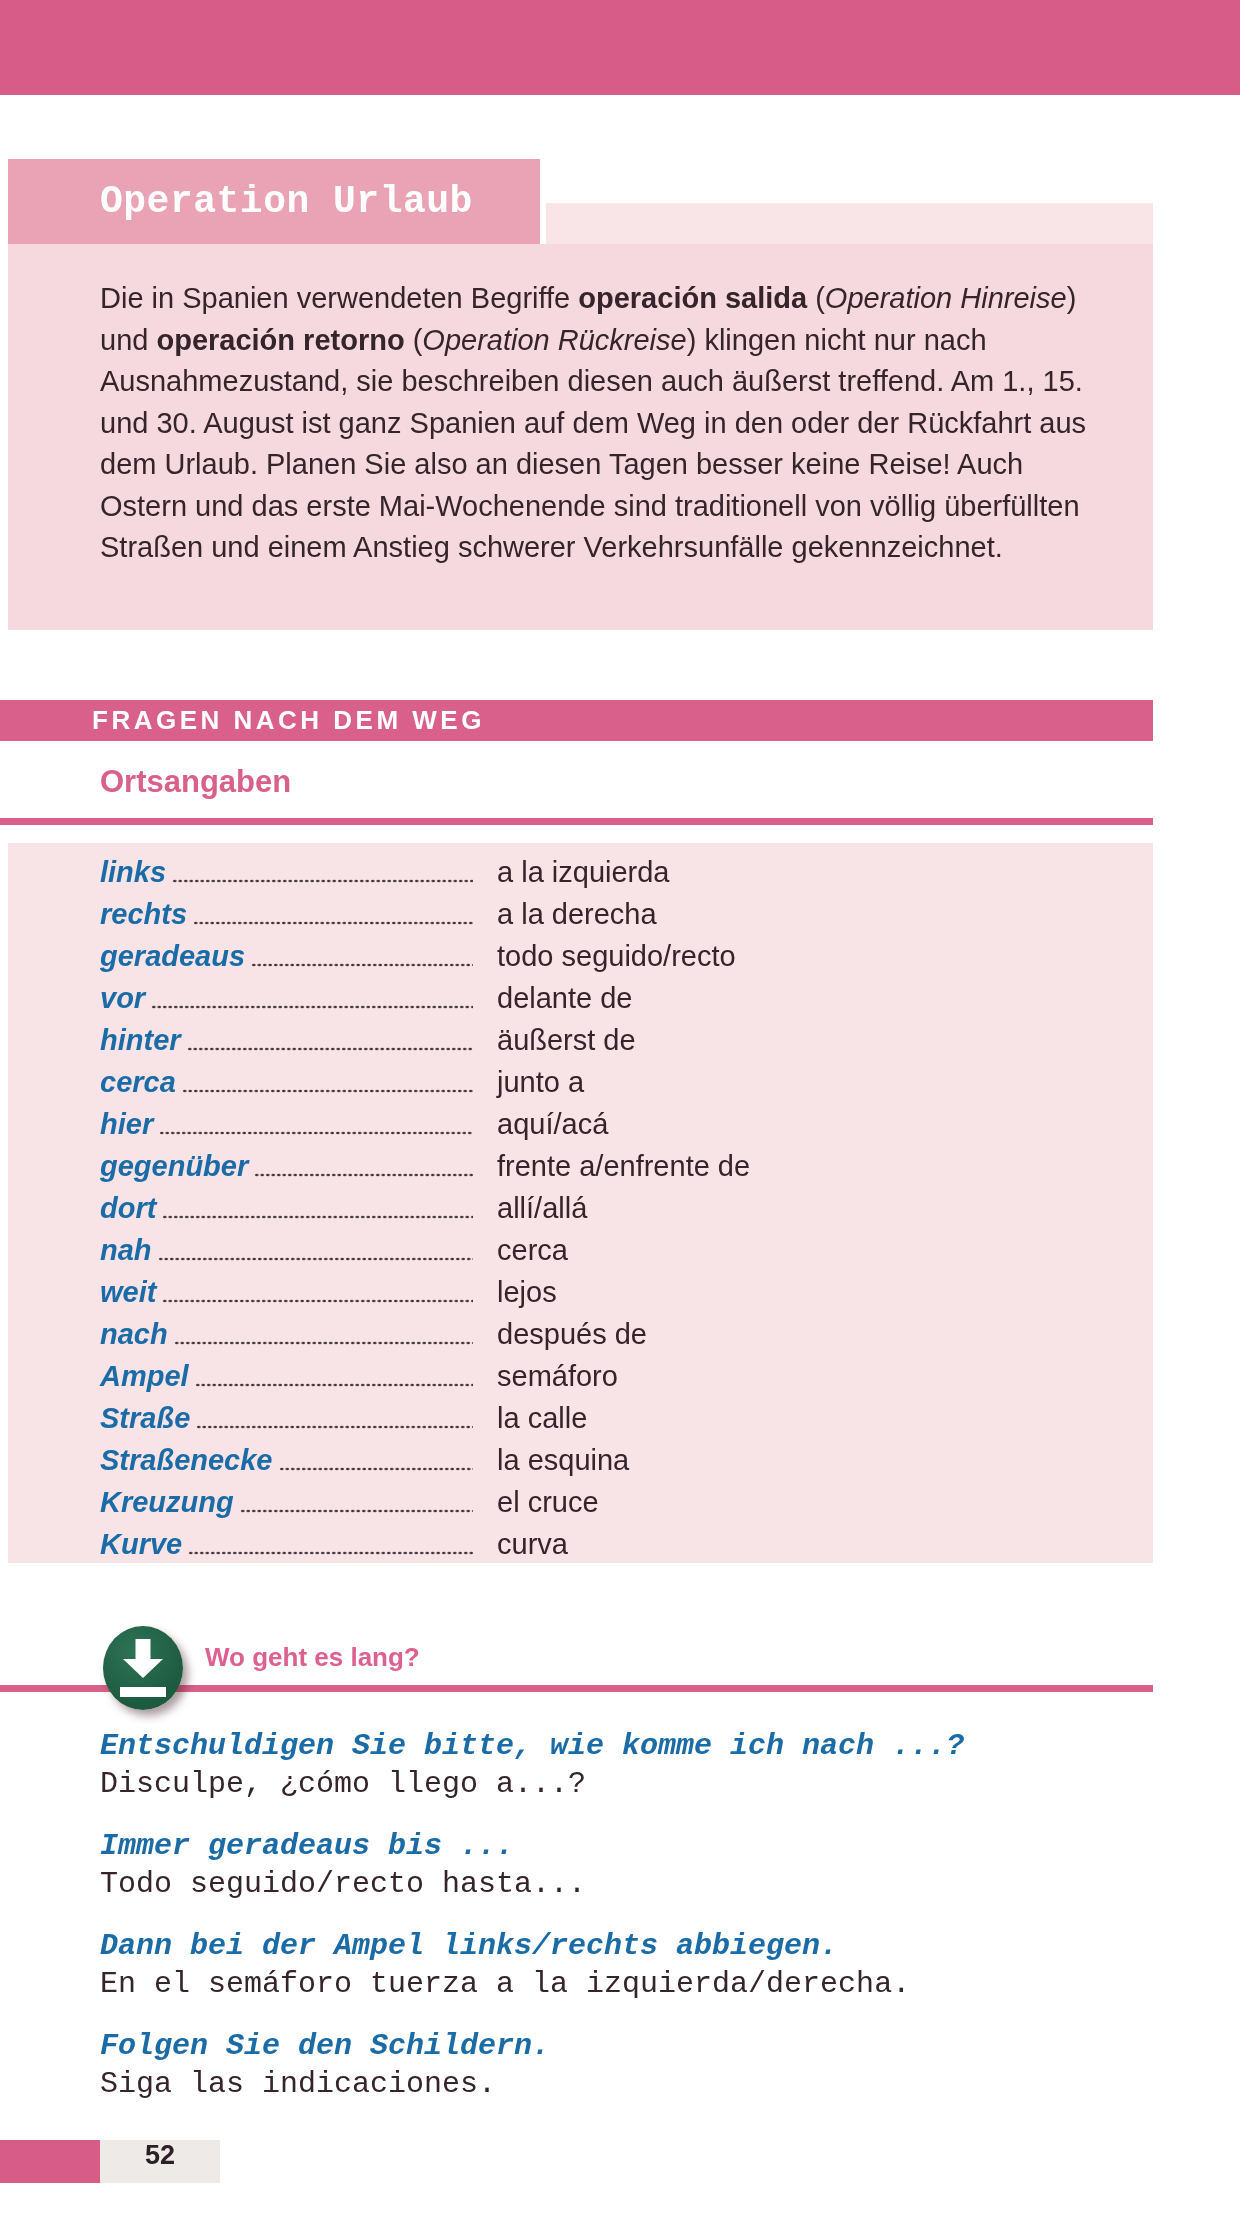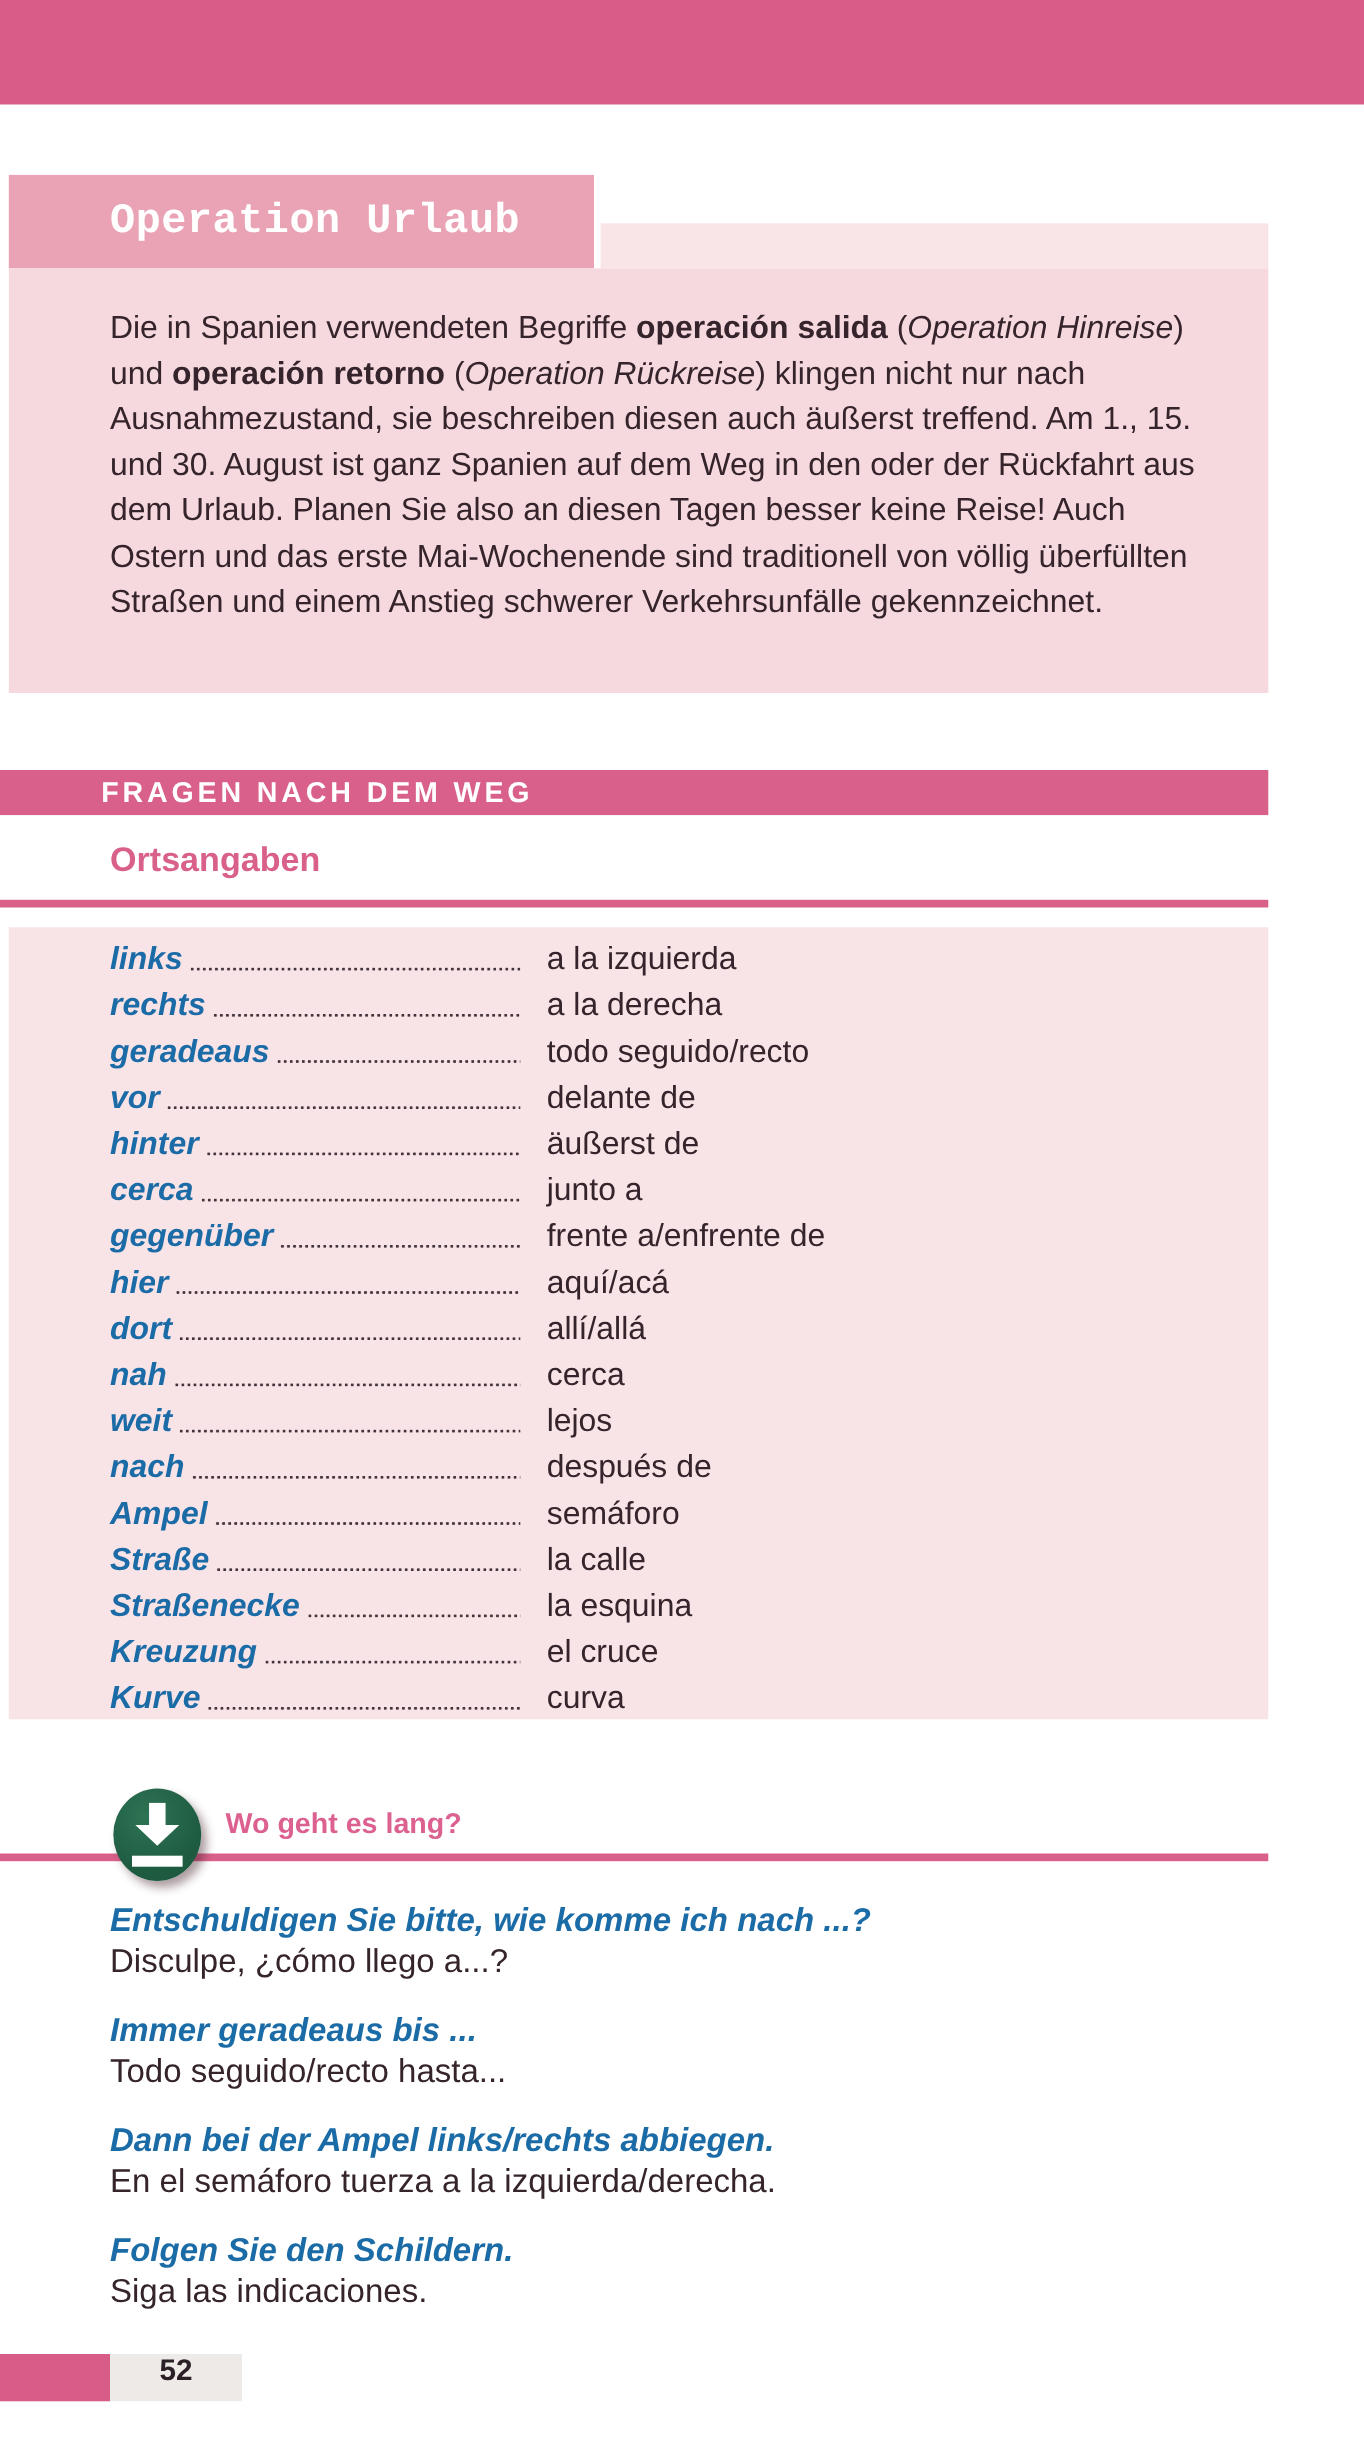--- a/index.html
+++ b/index.html
@@ -72,21 +72,21 @@
   .arr-stem{position:absolute; left:50%; transform:translateX(-50%); top:13px; width:15px; height:22px; background:#ffffff;}
   .arr-head{
     position:absolute; left:50%; transform:translateX(-50%); top:33px; width:0; height:0;
     border-left:20px solid transparent; border-right:20px solid transparent; border-top:19px solid #ffffff;
   }
   .arr-base{position:absolute; left:50%; transform:translateX(-50%); bottom:13px; width:46px; height:10px; background:#ffffff;}
   .dialog-heading{
     position:absolute; left:205px; top:1642px; margin:0;
     color:var(--heading_pink); font-size:26px; font-weight:bold;
   }
-  .phrases{position:absolute; left:100px; top:1727px; width:1020px;}
+  .phrases{position:absolute; left:100px; top:1727px; width:1020px;font-family:Liberation Mono, monospace;}
   .phrase{margin:0 0 24px 0;}
   .phrase p{margin:0; font-size:30px; line-height:38px;}
   .phrase .de{color:var(--link_blue); font-weight:bold; font-style:italic;}
   .phrase .es{color:var(--text_dark);}
   .footer-accent{position:absolute; left:0; top:2140px; width:100px; height:43px; background:var(--accent_pink);}
   .footer-pagenum{
     position:absolute; left:100px; top:2140px; width:120px; height:43px; background:var(--pagenum_bg);
     display:flex; justify-content:center;
   }
   .footer-pagenum span{font-size:27px; font-weight:bold; color:#2b2026;}
@@ -159,32 +159,32 @@
   <div class="vrow">
     <div class="vwrap">
       <span class="vde">cerca</span>
       <span class="vleader"></span>
     </div>
     <span class="ves">junto a</span>
   </div>
 
   <div class="vrow">
     <div class="vwrap">
+      <span class="vde">hier</span>
+      <span class="vleader"></span>
+    </div>
+    <span class="ves">aquí/acá</span>
+  </div>
+
+  <div class="vrow">
+    <div class="vwrap">
       <span class="vde">gegenüber</span>
       <span class="vleader"></span>
     </div>
     <span class="ves">frente a/enfrente de</span>
-  </div>
-
-  <div class="vrow">
-    <div class="vwrap">
-      <span class="vde">hier</span>
-      <span class="vleader"></span>
-    </div>
-    <span class="ves">aquí/acá</span>
   </div>
 
   <div class="vrow">
     <div class="vwrap">
       <span class="vde">dort</span>
       <span class="vleader"></span>
     </div>
     <span class="ves">allí/allá</span>
   </div>
 

